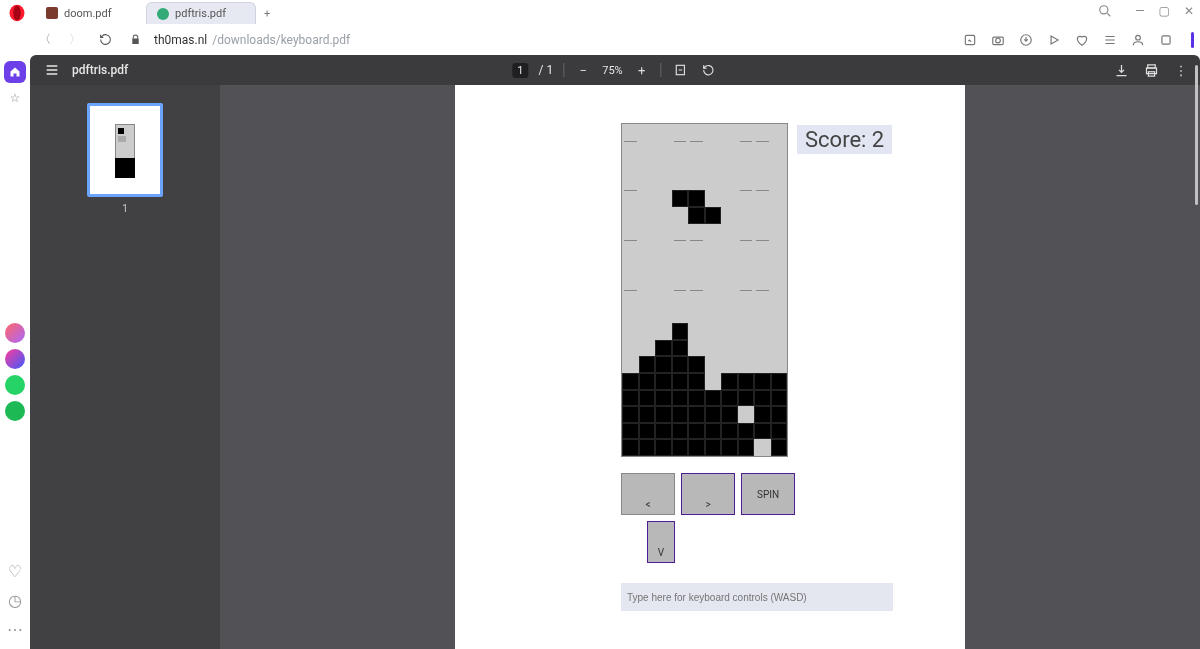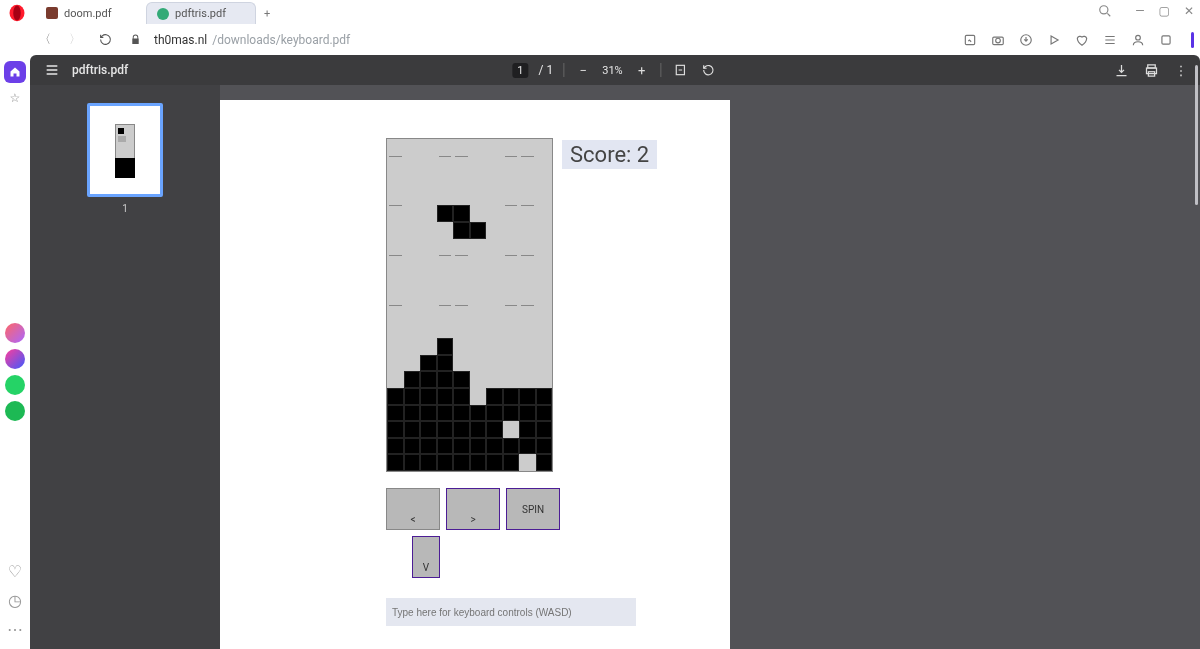--- a/index.html
+++ b/index.html
@@ -54,41 +54,41 @@
   #viewer-body { height:564px; display:flex; }
   #thumb-panel { width:190px; background:#414144; display:flex; flex-direction:column; align-items:center; padding-top:18px; }
   #thumb { width:76px; height:94px; background:#fff; border:3px solid #6aa4ff; border-radius:2px; position:relative; display:flex; align-items:center; justify-content:center; }
   #thumb-inner { width:28px; height:56px; position:relative; }
   #thumb-board { width:20px; height:52px; background:#ccc; border:1px solid #888; position:absolute; top:2px; left:4px; }
   #thumb-black1 { position:absolute; top:6px; left:7px; width:6px; height:6px; background:#000; }
   #thumb-black2 { position:absolute; bottom:0; left:4px; width:20px; height:20px; background:#000; }
   #thumb-gray { position:absolute; top:14px; left:7px; width:8px; height:6px; background:#aaa; }
   #thumb-label { color:#ccc; font-size:10px; margin-top:6px; }
 
-  #page-area { flex:1; background:#525256; display:flex; justify-content:flex-start; padding-top:15px; overflow:hidden; }
+  #page-area { flex:1; background:#525256; display:flex; justify-content:center; padding-top:0; overflow:hidden; }
   #page { width:510px; height:564px; background:#fff; position:relative; }
   #scroll-thumb { position:absolute; right:2px; top:10px; width:3px; height:140px; background:#c0c0c5; border-radius:2px; }
 
   
   #board-wrap { position:absolute; top:38px; left:166px; }
   #board { width:167px; height:334px; border:1px solid #888; background:#ccc; display:grid; grid-template-columns:repeat(10,1fr); grid-template-rows:repeat(20,1fr); }
   .cell { border:none; position:relative; }
   .cell.blk { background:#000; }
   .cell.blk::after { content:""; position:absolute; inset:0; border:1px solid #222; }
   .hseg::after { content:""; position:absolute; bottom:-1px; left:2px; right:2px; height:1px; background:#888; }
 
   #score { position:absolute; top:40px; left:342px; background:#e2e6f2; padding:2px 8px; font-size:22px; color:#444; }
 
   #controls { position:absolute; top:388px; left:166px; display:grid; grid-template-columns:repeat(3,54px); grid-template-rows:42px 42px; gap:6px; }
   .ctl { background:#b8b8b8; display:flex; align-items:flex-end; justify-content:center; padding-bottom:4px; font-size:10px; color:#333; border:1px solid #4c1d95; }
   #ctl-left { border:1px solid #888; }
   #ctl-spin { align-items:center; padding:0; font-size:10px; }
   #ctl-down { grid-column:1; grid-row:2; margin-left:26px; }
 
-  #kb-input { position:absolute; top:498px; left:166px; width:250px; height:28px; background:#e4e7f0; border:none; font-size:10px; color:#888; padding:0 6px; }
+  #kb-input { position:absolute; top:498px; left:166px; width:272px; height:28px; background:#e4e7f0; border:none; font-size:10px; color:#888; padding:0 6px; }
 
   svg { display:block; }
 </style>
 </head>
 <body>
 
 <div id="chrome">
   <div id="opera-o">
     <svg viewBox="0 0 24 24" width="18" height="18">
         <ellipse cx="12" cy="12" rx="10" ry="11" fill="#ff1b2d"></ellipse>
@@ -213,21 +213,21 @@
       <svg width="16" height="16" viewBox="0 0 24 24" stroke="#e6e6e6" stroke-width="2">
           <path d="M4 6h16M4 12h16M4 18h16"></path>
         </svg>
     </div>
     <div id="vt-title">pdftris.pdf</div>
     <div id="vt-center">
       <span class="page-box">1</span>
       <span><span> /  </span><span>1</span></span>
       <span class="vt-divider"></span>
       <span class="vt-btn">−</span>
-      <span style="font-size:11px">31%</span>
+      <span style="font-size:11px">75%</span>
       <span class="vt-btn">+</span>
       <span class="vt-divider"></span>
       <span class="vt-btn">
           <svg width="14" height="14" viewBox="0 0 24 24" fill="none" stroke="#ddd" stroke-width="2">
             <rect x="5" y="4" width="14" height="16"></rect>
             <path d="M9 12h6"></path>
           </svg>
         </span>
       <span class="vt-btn">
           <svg width="14" height="14" viewBox="0 0 24 24" fill="none" stroke="#ddd" stroke-width="2">

